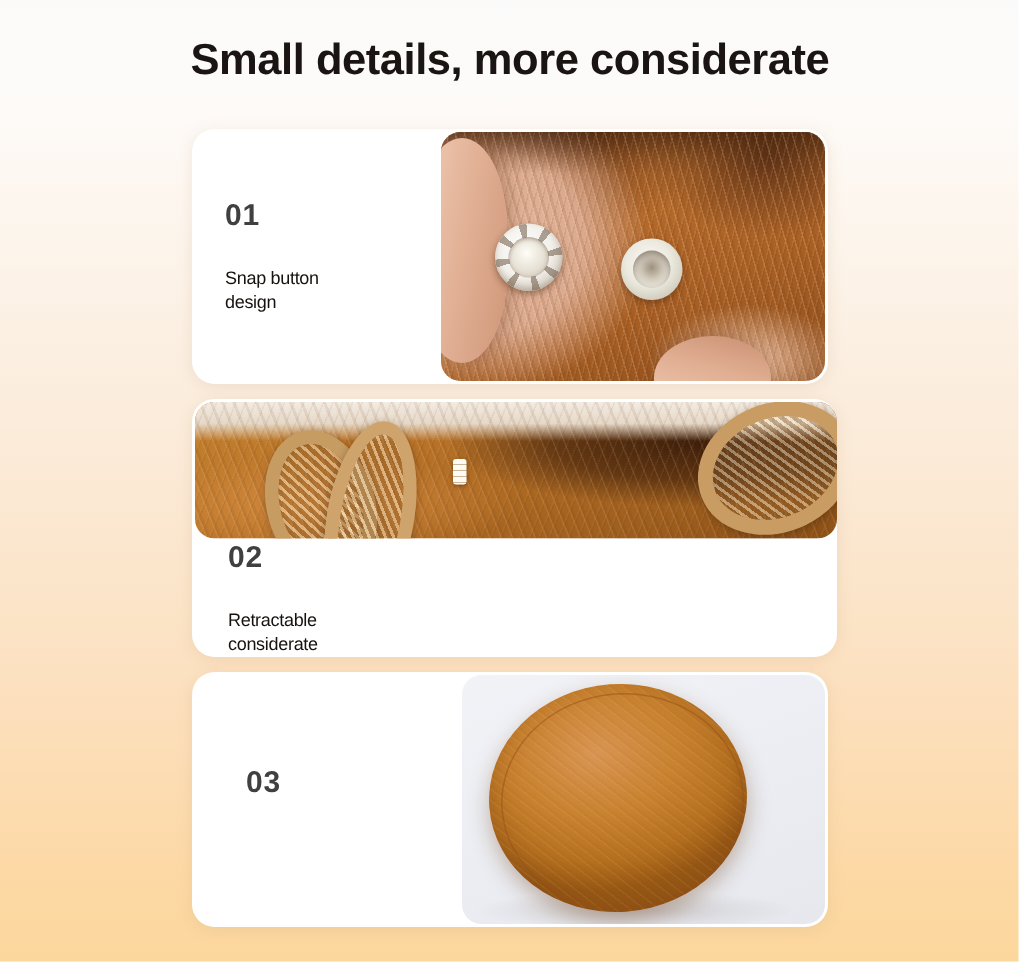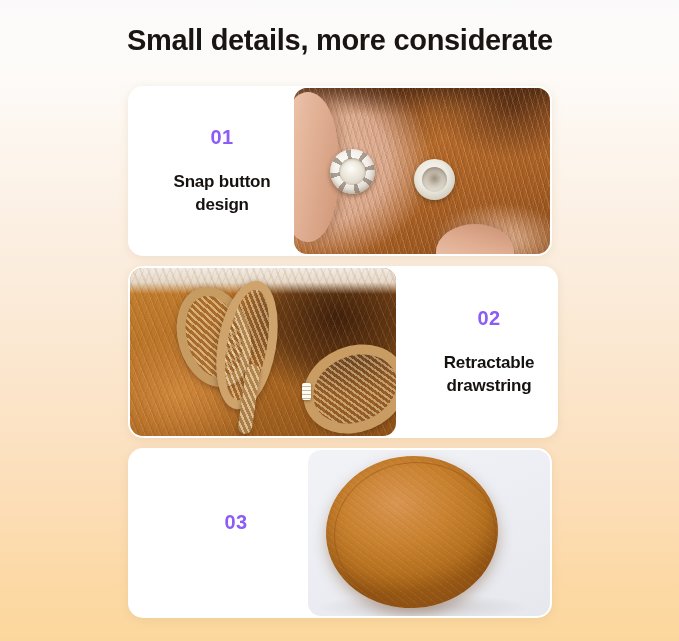--- a/index.html
+++ b/index.html
@@ -11,62 +11,62 @@
        #fdfbf9 10%,
        #fdf6ee 22%,
        #fcf1e5 32%,
        #fbecdb 44%,
        #fbe7cf 56%,
        #fce2c3 68%,
        #fcddb4 80%,
        #fcd9a6 90%,
        #fcd79d 100%);
   }
-  .page{position:relative;width:679px;height:485px;text-align:center;}
+  .page{position:relative;width:679px;height:485px;}
 
   
   .title{
     position:absolute;left:127px;top:24px;
     font-size:29px;font-weight:bold;
     letter-spacing:-0.3px;
     color:#1a1512;
     white-space:nowrap;
   }
 
   
   .card{
     position:absolute;
     background:#ffffff;
     border-radius:15px;
     box-shadow:0 2px 10px rgba(180,150,110,0.18);
     overflow:hidden;
     display:flex;
   }
   #card-1{left:128px;top:86px;width:424px;height:170px;}
-  #card-2{left:128px;top:266px;width:430px;height:172px;}
+  #card-2{left:128px;top:266px;width:430px;height:172px;flex-direction:column;}
   #card-3{left:128px;top:448px;width:424px;height:170px;}
 
   .text-pane{
     flex:0 0 auto;
     display:flex;flex-direction:column;
     justify-content:center;
     box-sizing:border-box;
   }
   #card-1 .text-pane{width:166px;padding:0 0 0 22px;}
   #card-2 .text-pane{width:162px;padding:0 0 0 24px;}
   #card-3 .text-pane{width:166px;padding:0 0 0 22px;margin-left:14px;}
 
   .num{
     font-size:20px;font-weight:bold;
-    color:#8b5cf6;
+    color:#404040;
     letter-spacing:0.5px;
     margin-bottom:22px;
   }
   .label{
-    font-size:17px;font-weight:bold;
+    font-size:12px;font-weight:normal;
     color:#16120f;
     line-height:1.32;
     letter-spacing:-0.2px;
     white-space:pre-line;
   }
 
   .photo{
     flex:1 1 auto;position:relative;overflow:hidden;
     border-radius:13px;
   }
@@ -250,21 +250,21 @@
       <div class="finger-b"></div>
       <div class="snap snap-a"></div>
       <div class="snap snap-b"></div>
     </div>
   </div>
 
   <div class="card" id="card-2">
     <div class="text-pane">
       <div class="num">02</div>
       <div class="label">Retractable
-drawstring</div>
+considerate</div>
     </div>
     <div class="photo p2">
       <div class="p2-top"></div>
       <div class="fur2"></div>
       <div class="cord cord-loop1">
           <div class="braid"></div>
         </div>
       <div class="cord cord-loop2">
           <div class="braid"></div>
         </div>

